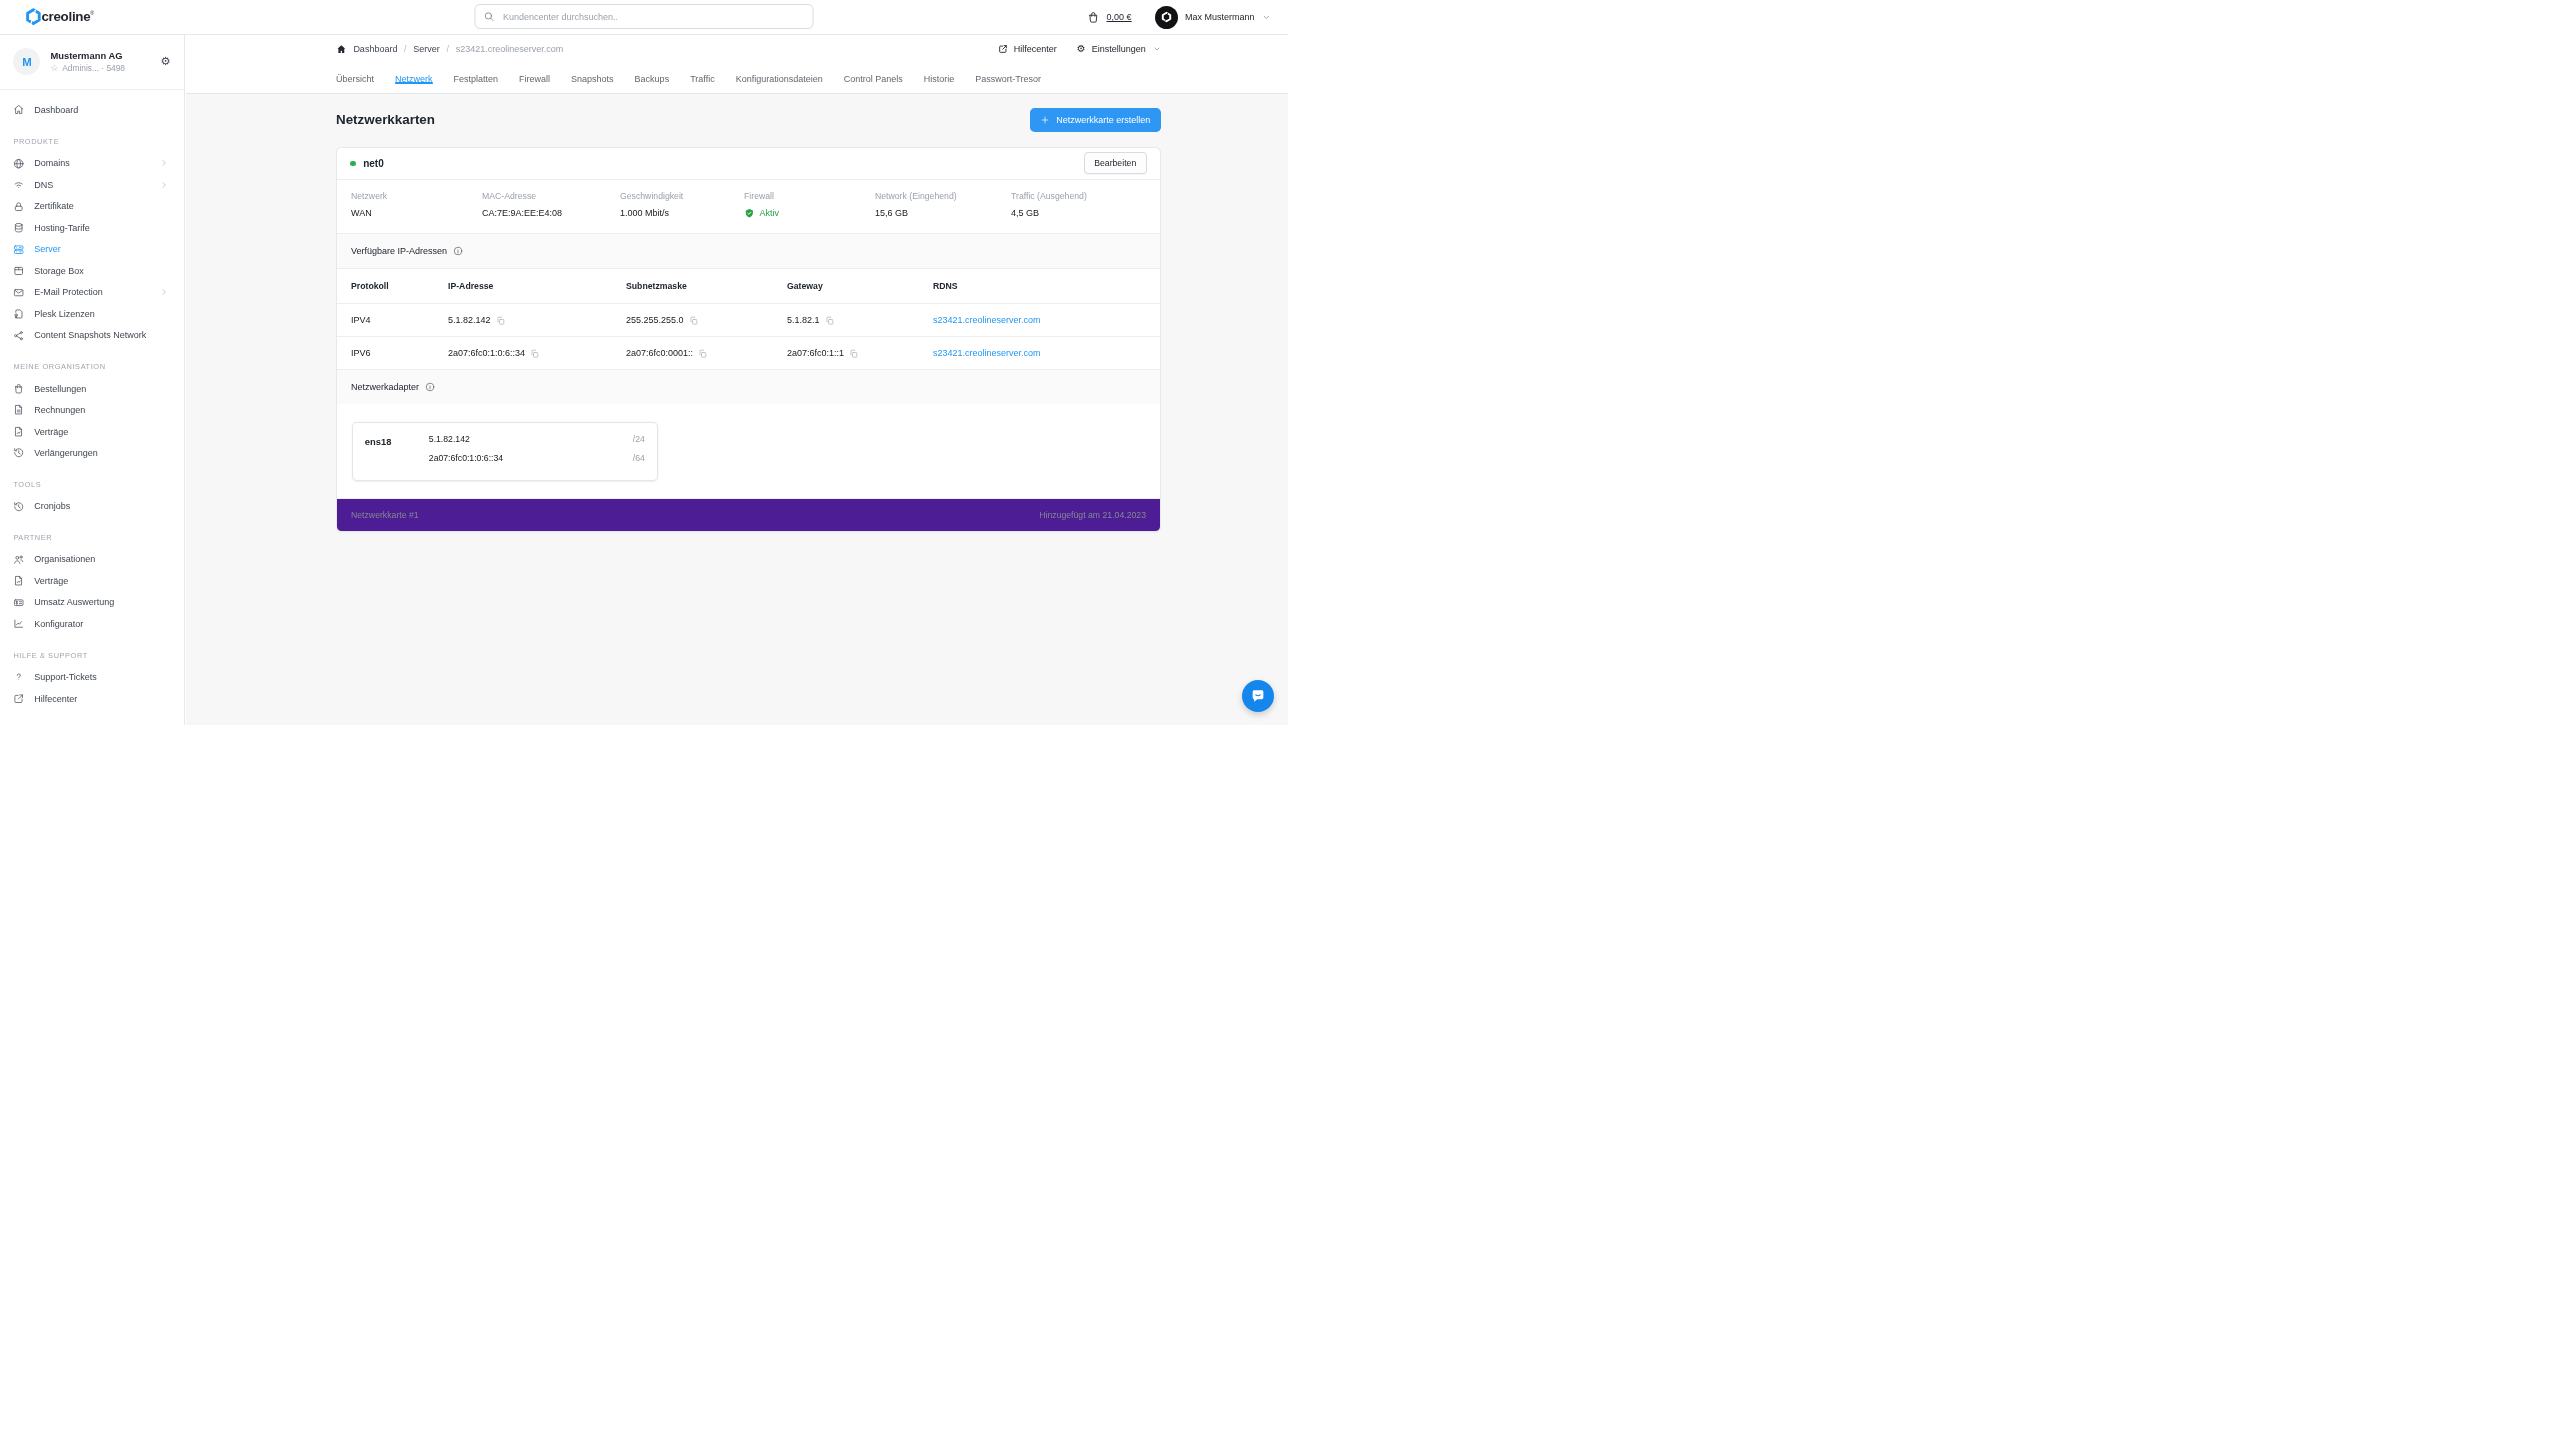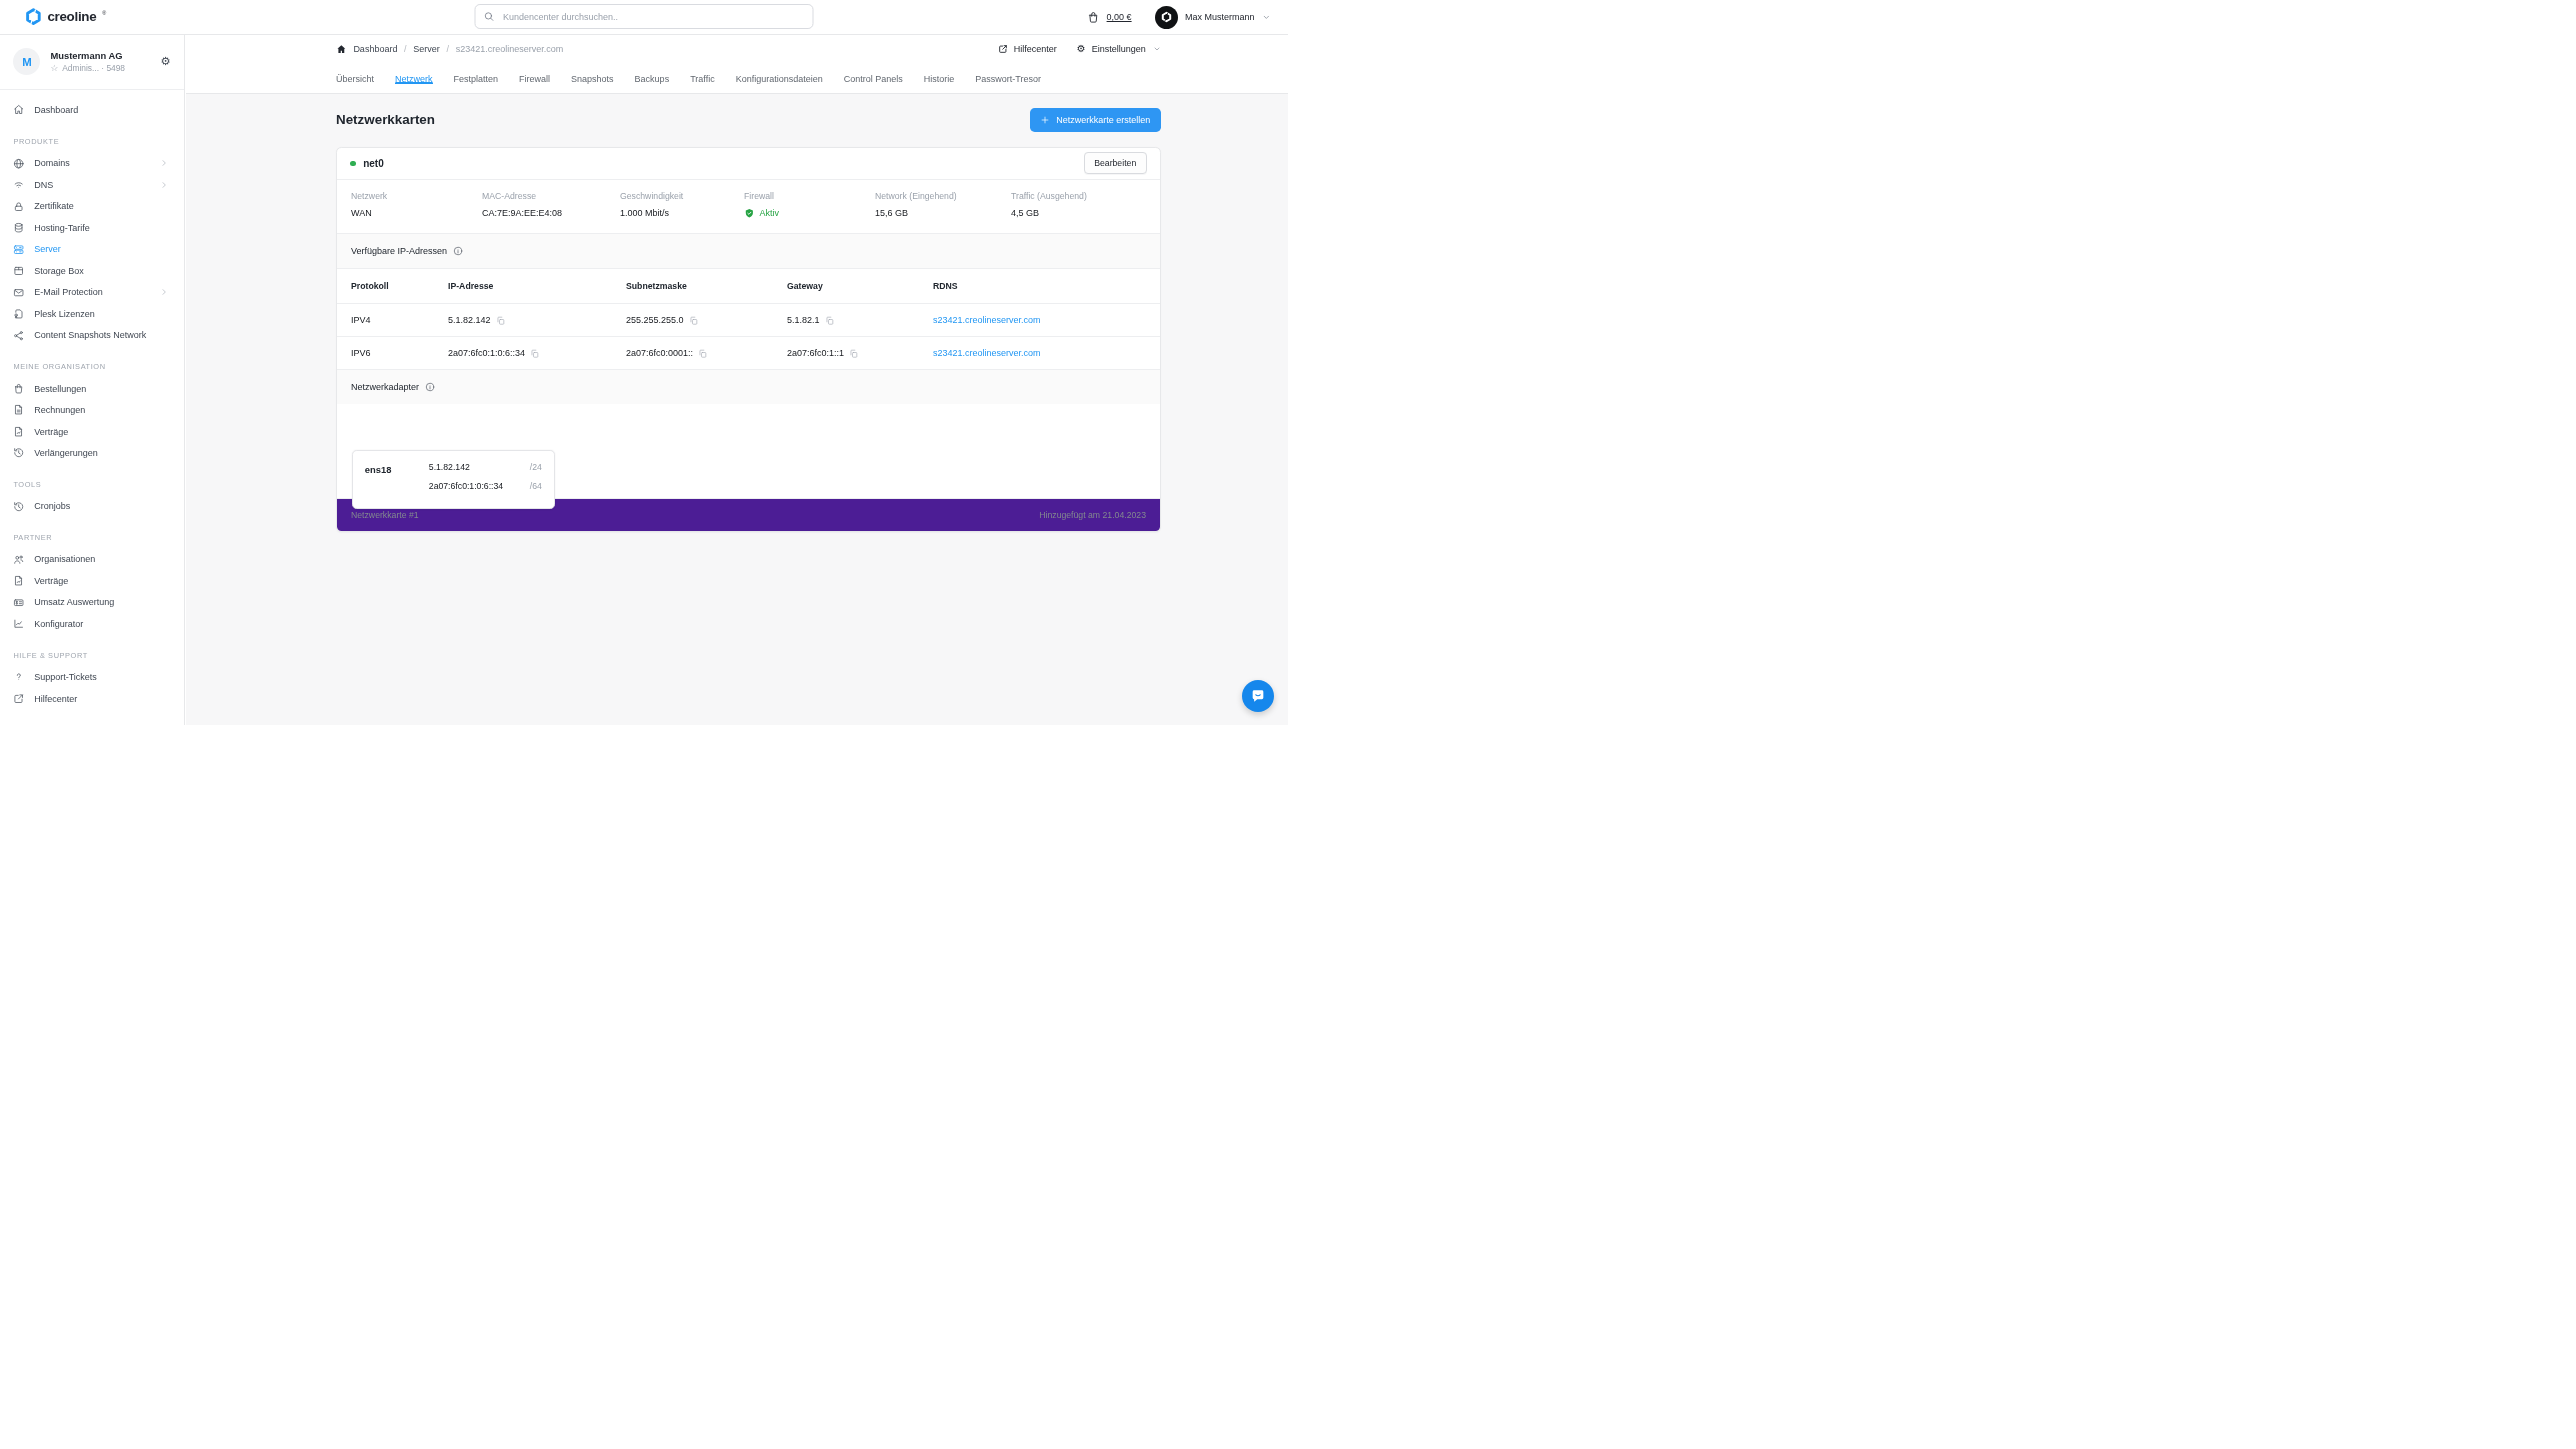--- a/index.html
+++ b/index.html
@@ -7,21 +7,21 @@
        font-family:"Liberation Sans","DejaVu Sans",sans-serif;color:#20262e;
        -webkit-font-smoothing:antialiased;}
   
   .ic{display:inline-flex;flex:none;}
   .ic svg{display:block;}
   .ic svg :where(path,circle,rect,line,polyline,ellipse){fill:none;stroke:currentColor;stroke-width:1.7;stroke-linecap:round;stroke-linejoin:round;}
   .ic svg .f{fill:currentColor;stroke:none;}
   .glyph{font-family:"DejaVu Sans",sans-serif;line-height:1;}
   
   .topbar{position:absolute;left:0;top:0;right:0;height:34px;background:#fff;border-bottom:0.7px solid #e7e8ea;z-index:30;display:flex;align-items:center;}
-  .brand{display:flex;align-items:flex-start;gap:6px;margin-left:24px;cursor:pointer;}
+  .brand{display:flex;align-items:flex-start;margin-left:24px;cursor:pointer;}
   .brand-text{font-size:13.4px;font-weight:700;letter-spacing:-0.3px;color:#23272f;line-height:17.4px;}
   .brand-reg{font-size:5.4px;font-weight:400;color:#23272f;margin-top:1.3px;}
   .search{position:absolute;left:50%;top:4px;transform:translateX(-50%);width:339px;height:25px;border:0.7px solid #d9dbe0;border-radius:5.4px;background:#fff;display:flex;align-items:center;padding:0 8px;box-sizing:border-box;}
   .search .ic{color:#6b7280;margin-right:6.7px;}
   .search input{border:none;outline:none;flex:1;font-size:9px;font-family:inherit;color:#20262e;background:transparent;}
   .search input::placeholder{color:#9aa1ab;}
   .top-right{margin-left:auto;display:flex;align-items:center;margin-right:17.4px;}
   .cart{display:flex;align-items:center;gap:6.7px;cursor:pointer;color:#23272f;text-decoration:underline;}
   .cart-amount{font-size:9px;}
   .user{display:flex;align-items:center;gap:7.4px;margin-left:23px;cursor:pointer;}
@@ -80,21 +80,21 @@
   .fw-value{display:flex;align-items:center;gap:4.7px;color:#27a344;font-weight:500;}
   .band{height:34px;background:#fafafa;border-top:0.7px solid #edeef0;border-bottom:0.7px solid #edeef0;display:flex;align-items:center;padding:0 14px;gap:6px;}
   .band-title{font-size:9px;color:#20262e;font-weight:500;}
   .band .ic{color:#555c66;cursor:pointer;}
   .tbl-head{display:grid;grid-template-columns:97px 178px 161px 146px 1fr;padding:0 14px;height:34px;align-items:center;font-size:8.7px;font-weight:600;color:#20262e;}
   .tbl-row{display:grid;grid-template-columns:97px 178px 161px 146px 1fr;padding:0 14px;height:32px;align-items:center;border-top:0.7px solid #edeef0;font-size:9px;color:#16191e;}
   .cellv{display:flex;align-items:center;gap:5.4px;}
   .copy{color:#a6abb3;cursor:pointer;display:inline-flex;}
   .link{color:#2196f3;cursor:pointer;text-decoration:none;font-size:9px;}
   .adapter-area{height:94px;position:relative;background:#fff;}
-  .adapter-card{position:absolute;left:14.8px;top:17.4px;width:203px;height:59px;background:#fff;border:0.7px solid #e4e5e8;border-radius:4.7px;box-shadow:0 0.7px 2px rgba(16,24,40,.07);box-sizing:border-box;display:flex;padding:11.4px 12px;margin-top:28px;}
+  .adapter-card{position:absolute;left:14.8px;top:17.4px;width:306px;height:59px;background:#fff;border:0.7px solid #e4e5e8;border-radius:4.7px;box-shadow:0 0.7px 2px rgba(16,24,40,.07);box-sizing:border-box;display:flex;padding:11.4px 12px;}
   .adapter-name{font-size:9.4px;font-weight:600;color:#20262e;width:64px;padding-top:2px;}
   .adapter-ips{flex:1;display:flex;flex-direction:column;gap:8.7px;}
   .adapter-ip-row{display:flex;align-items:center;justify-content:space-between;font-size:8.7px;}
   .adapter-ip{color:#16191e;}
   .adapter-prefix{color:#9aa1ab;}
   .card-foot{height:32px;background:#4c1d95;border-top:0.7px solid #edeef0;display:flex;align-items:center;justify-content:space-between;padding:0 14px;font-size:8.7px;color:#83898f;}
   
   .fab{position:absolute;right:14px;bottom:12.7px;width:32px;height:32px;border-radius:50%;background:#1587ec;border:none;cursor:pointer;display:flex;align-items:center;justify-content:center;box-shadow:0 2.7px 6.7px rgba(0,0,0,.18);z-index:40;}
 </style>
 </head>

